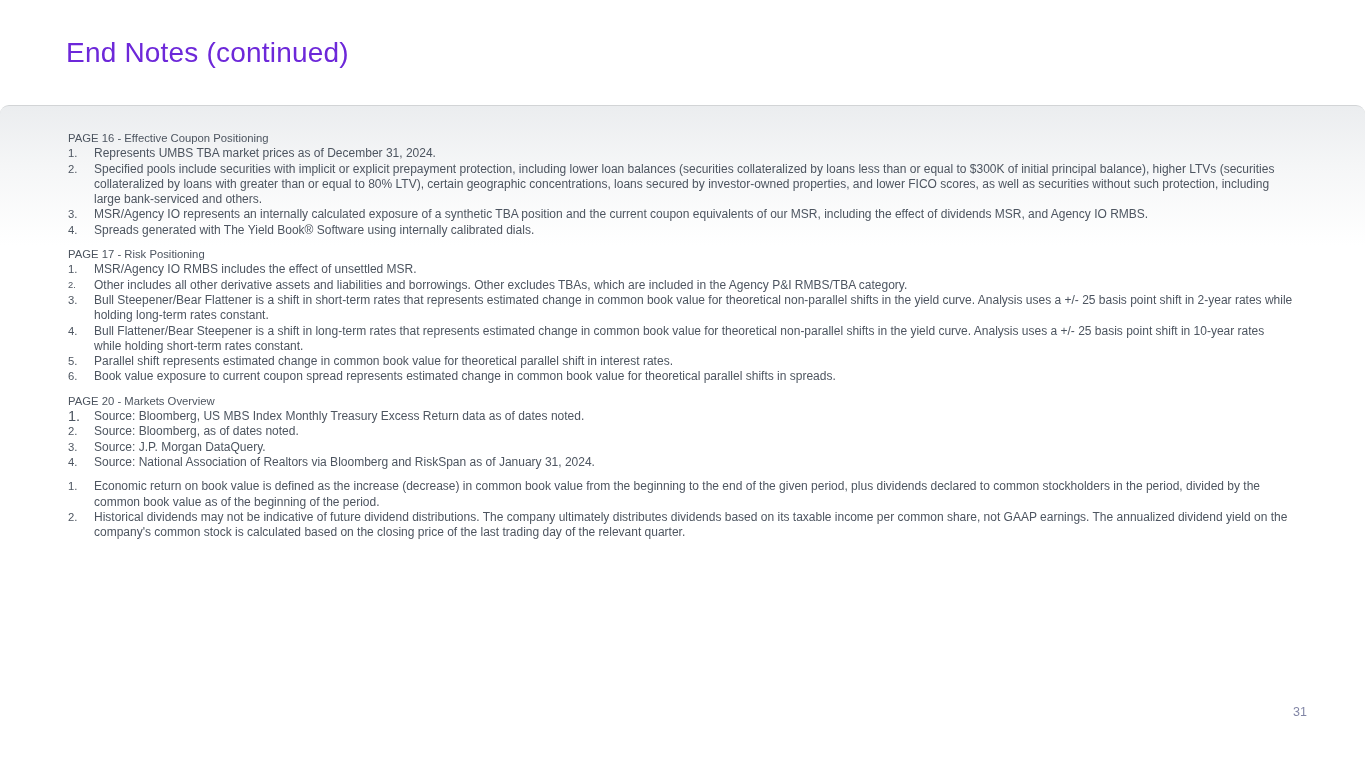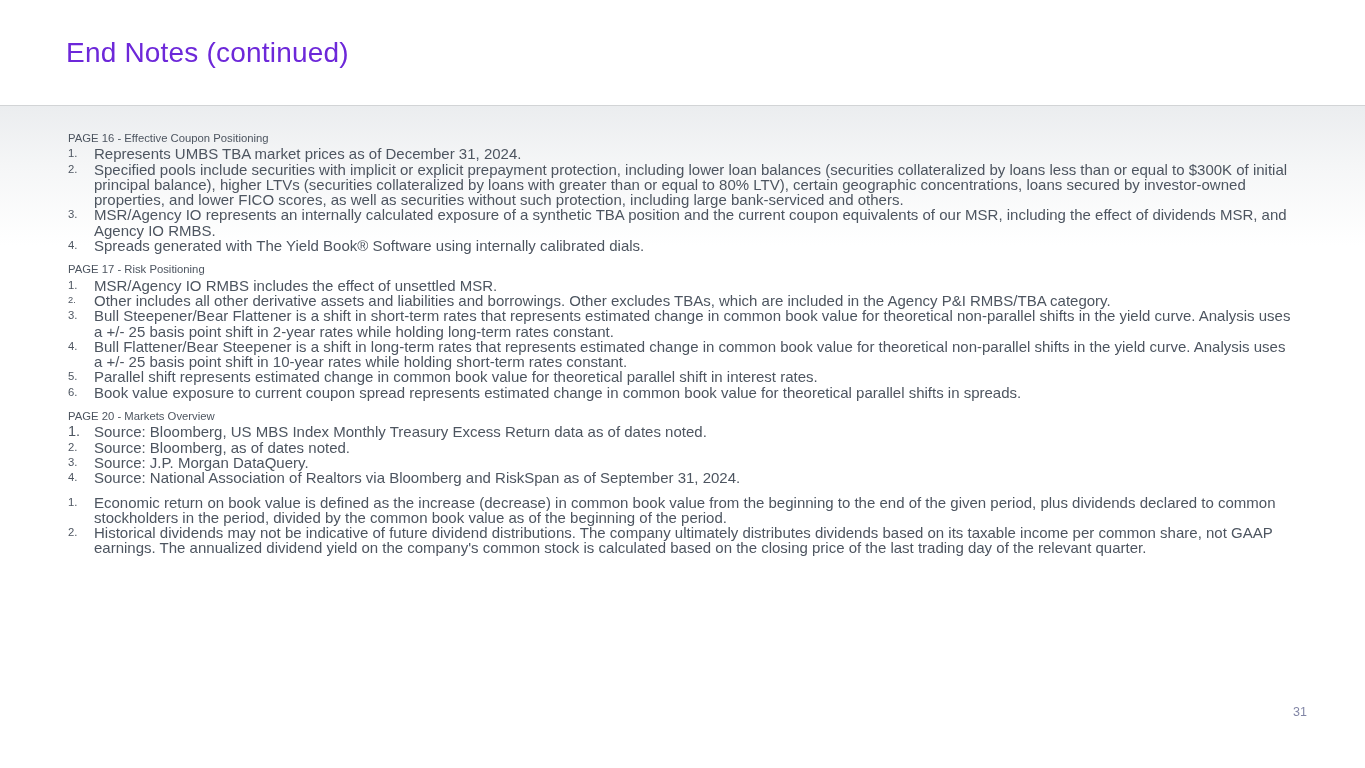--- a/index.html
+++ b/index.html
@@ -41,39 +41,40 @@
     letter-spacing: 1px;
     line-height: 1;
     padding-bottom: 6px;
   }
   .body {
     position: relative;
     height: 663px;
     border-top: 1px solid #d2d4d6;
     background: linear-gradient(180deg, #ebedef 0%, #f5f6f7 60px, #ffffff 140px);
     padding: 25px 72px 0 68px;
+    border-radius: 9px;
   }
   .section { margin-bottom: 9px; }
   .section-heading {
     font-size: 11.3px;
     line-height: 15.3px;
     color: #4d5560;
   }
   .note-row { display: flex; }
   .note-num {
     flex: 0 0 26px;
     font-size: 11.3px;
     line-height: 15.3px;
     color: #4d5560;
   }
   .note-num.num-sm { font-size: 9.3px; }
   .note-num.num-lg { font-size: 14.5px; line-height: 15.3px; }
   .note-text {
     flex: 1;
-    font-size: 15px;
+    font-size: 12px;
     line-height: 15.3px;
     color: #4d5560;
   }
   .page-number {
     position: absolute;
     top: 705px;
     right: 58px;
     font-size: 12.5px;
     color: #8286a6;
     z-index: 3;
@@ -147,21 +148,21 @@
       <div class="note-row">
         <span class="note-num">2.</span>
         <span class="note-text">Source: Bloomberg, as of dates noted.</span>
       </div>
       <div class="note-row">
         <span class="note-num">3.</span>
         <span class="note-text">Source: J.P. Morgan DataQuery.</span>
       </div>
       <div class="note-row">
         <span class="note-num">4.</span>
-        <span class="note-text">Source: National Association of Realtors via Bloomberg and RiskSpan as of September 31, 2024.</span>
+        <span class="note-text">Source: National Association of Realtors via Bloomberg and RiskSpan as of January 31, 2024.</span>
       </div>
     </div>
 
     <div class="section">
       <div class="note-row">
         <span class="note-num">1.</span>
         <span class="note-text">Economic return on book value is defined as the increase (decrease) in common book value from the beginning to the end of the given period, plus dividends declared to common stockholders in the period, divided by the common book value as of the beginning of the period.</span>
       </div>
       <div class="note-row">
         <span class="note-num">2.</span>

